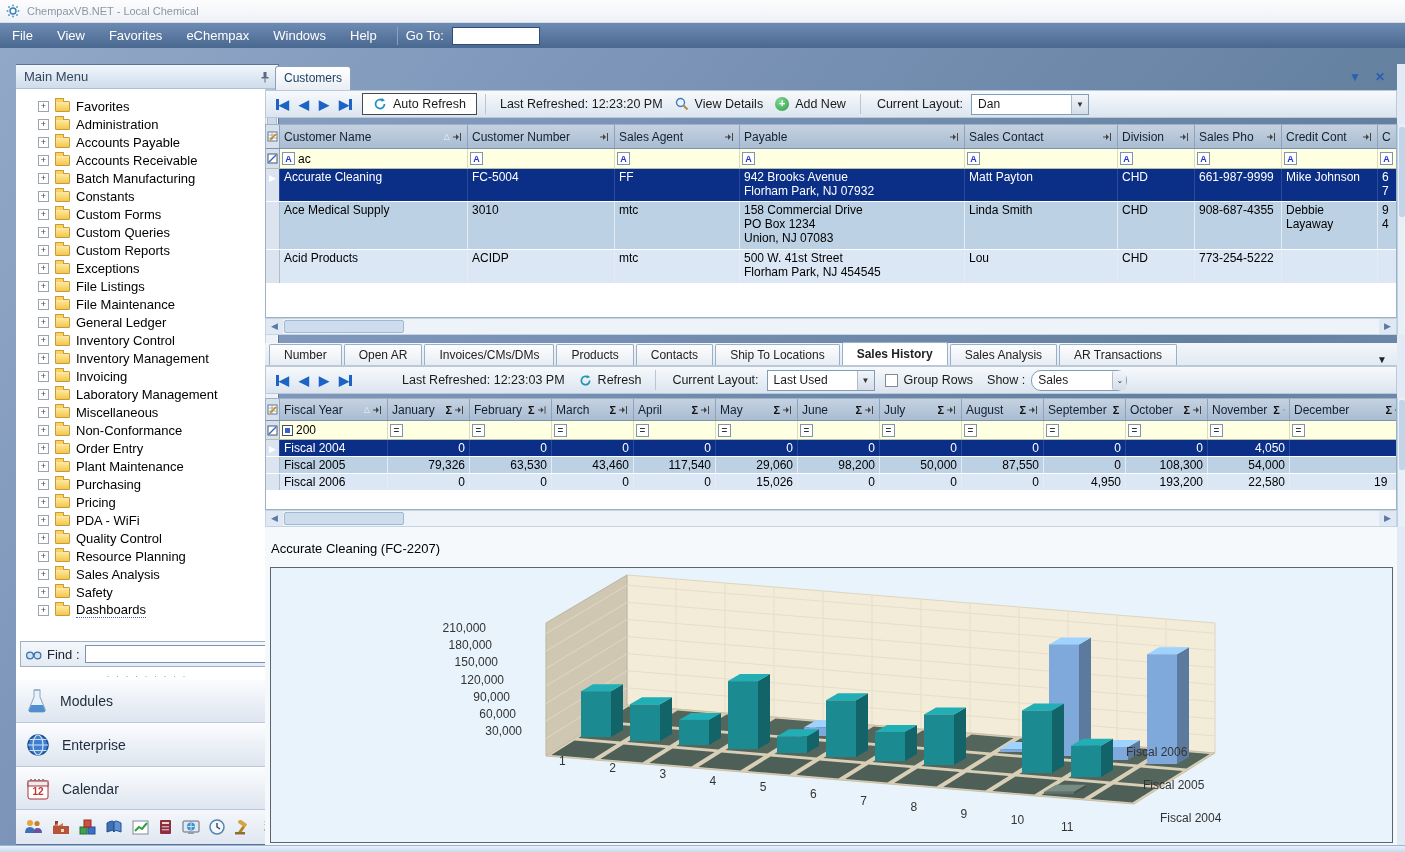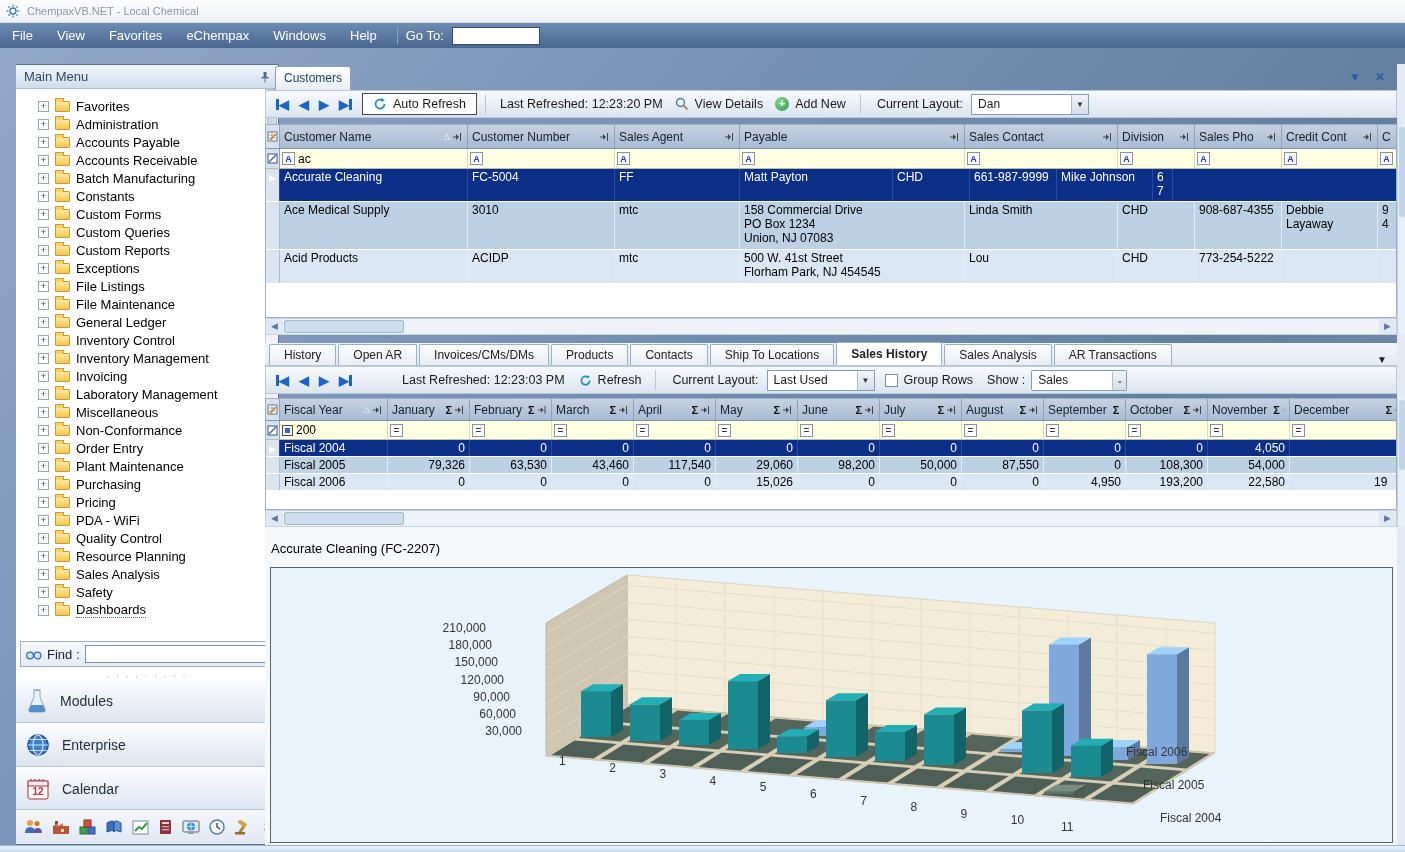--- a/index.html
+++ b/index.html
@@ -623,20 +623,22 @@
           <span></span>
         </div></div>
     </div>
     <div>
 
     <div class="grow drow sel r1">
         <div class="dcell ind c0">▶</div>
         <div class="dcell c1">Accurate Cleaning</div>
         <div class="dcell c2">FC-5004</div>
         <div class="dcell c3">FF</div>
+        <div class="dcell c4 pre">942 Brooks Avenue
+Florham Park, NJ  07932</div>
         <div class="dcell c5">Matt Payton</div>
         <div class="dcell c6">CHD</div>
         <div class="dcell c7">661-987-9999</div>
         <div class="dcell c8">Mike Johnson</div>
         <div class="dcell c9 pre">6
 7</div>
       </div>
         <div class="grow drow alt1 r2">
         <div class="dcell ind c0"></div>
         <div class="dcell c1">Ace Medical Supply</div>
@@ -674,21 +676,21 @@
   <div class="hscroll h1">
     <span class="harr">◀</span>
     <span class="hthumb"></span>
     <span class="htrack"></span>
     <span class="harr">▶</span>
   </div>
 
   <div class="dtabs">
     <div class="dtabs-list">
 
-    <div class="dtab">History</div>
+    <div class="dtab">Number</div>
         <div class="dtab">Open AR</div>
         <div class="dtab">Invoices/CMs/DMs</div>
         <div class="dtab">Products</div>
         <div class="dtab">Contacts</div>
         <div class="dtab">Ship To Locations</div>
         <div class="dtab active">Sales History</div>
         <div class="dtab">Sales Analysis</div>
         <div class="dtab">AR Transactions</div>
       </div>
     <span class="dtab-more">▼</span>
@@ -711,21 +713,21 @@
     </div>
     <span class="tsep"></span>
     <span style="padding:0 8px">Current Layout:</span>
     <div class="combo" style="width:108px">
       <span class="val">Last Used</span>
       <span class="dbtn" style="margin-left:auto">▼</span>
     </div>
     <span class="checkbox"></span>
     <span>Group Rows</span>
     <span style="padding:0 6px 0 14px">Show :</span>
-    <div class="combo" style="width:96px;border-radius:2px">
+    <div class="combo" style="width:96px;border-radius:10px">
       <span class="val">Sales</span>
       <span class="dbtn" style="margin-left:auto;border-radius:2px">⌄</span>
     </div>
   </div>
 
   <div class="gridwrap sg g2">
     <div class="grow hrow">
       <div class="corner">
         <svg width="11" height="11" viewBox="0 0 11 11">
             <rect x="1" y="1" width="9" height="9" fill="#fff" stroke="#678"></rect>

